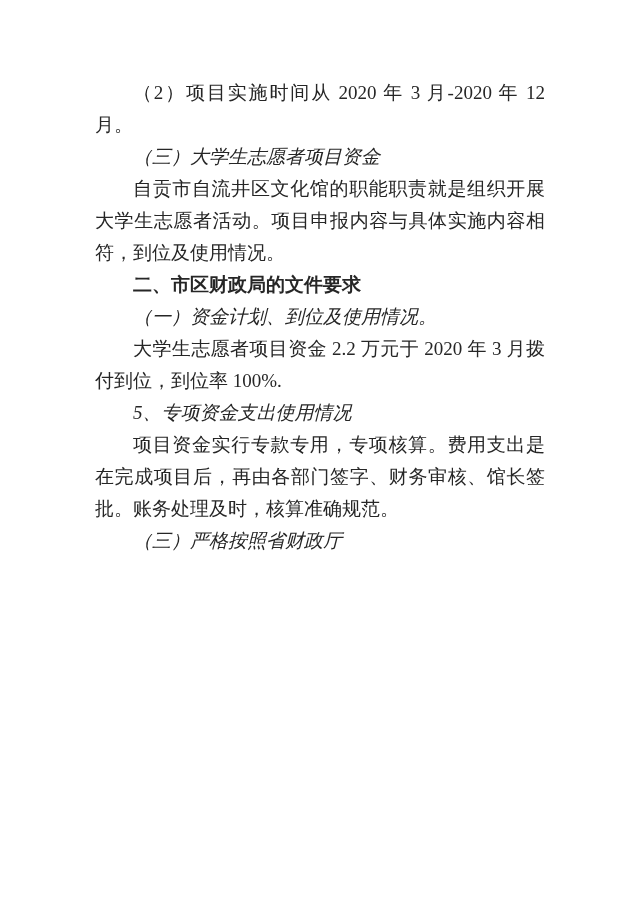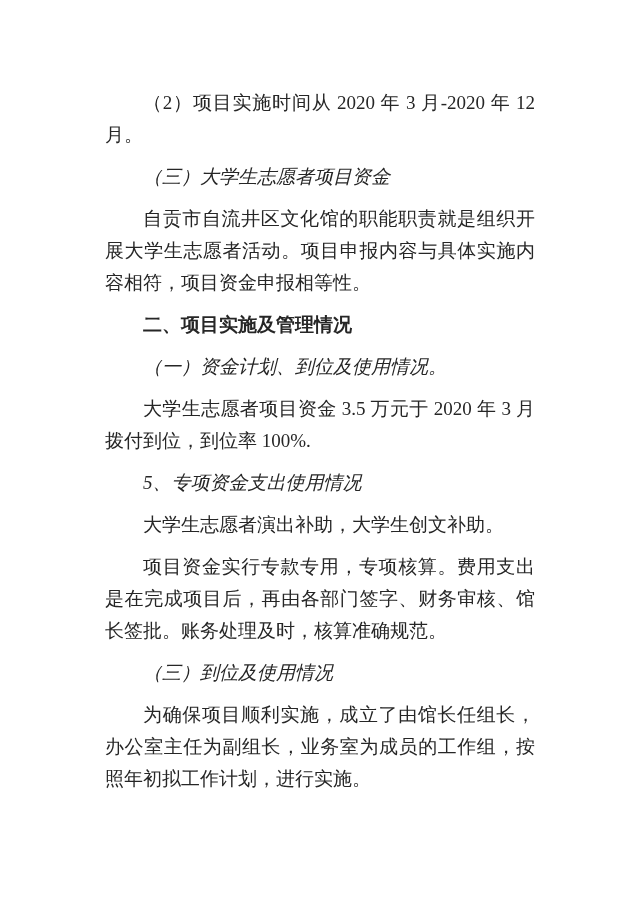--- a/index.html
+++ b/index.html
@@ -19,21 +19,21 @@
     left: 95px;
     width: 450px;
     color: #262626;
     font-family: "Liberation Serif", "DejaVu Serif", serif;
     font-size: 19px;
     line-height: 32px;
     text-align: justify;
     text-justify: inter-character;
   }
   .doc-page p {
-    margin: 10px;
+    margin: 0;
     padding: 0;
     text-indent: 2em;
     font-family: Liberation Serif, serif;
   }
   
   .style-body {
     font-style: normal;
     font-weight: normal;
   }
   
@@ -47,22 +47,20 @@
     font-weight: bold;
     font-style: normal;
   }
 </style>
 </head>
 <body>
 
 <div class="doc-page">
   <p class="style-body">（2）项目实施时间从 2020 年 3 月-2020 年 12 月。</p>
   <p class="style-kaiti">（三）大学生志愿者项目资金</p>
-  <p class="style-body">自贡市自流井区文化馆的职能职责就是组织开展大学生志愿者活动。项目申报内容与具体实施内容相符，项目资金申报相等性。</p>
-  <p class="style-hei">二、项目实施及管理情况</p>
+  <p class="style-body">自贡市自流井区文化馆的职能职责就是组织开展大学生志愿者活动。项目申报内容与具体实施内容相符，到位及使用情况。</p>
+  <p class="style-hei">二、市区财政局的文件要求</p>
   <p class="style-kaiti">（一）资金计划、到位及使用情况。</p>
-  <p class="style-body">大学生志愿者项目资金 3.5 万元于 2020 年 3 月拨付到位，到位率 100%.</p>
+  <p class="style-body">大学生志愿者项目资金 2.2 万元于 2020 年 3 月拨付到位，到位率 100%.</p>
   <p class="style-kaiti">5、专项资金支出使用情况</p>
-  <p class="style-body">大学生志愿者演出补助，大学生创文补助。</p>
   <p class="style-body">项目资金实行专款专用，专项核算。费用支出是在完成项目后，再由各部门签字、财务审核、馆长签批。账务处理及时，核算准确规范。</p>
-  <p class="style-kaiti">（三）到位及使用情况</p>
-  <p class="style-body">为确保项目顺利实施，成立了由馆长任组长，办公室主任为副组长，业务室为成员的工作组，按照年初拟工作计划，进行实施。</p>
+  <p class="style-kaiti">（三）严格按照省财政厅</p>
 </div>
 
 </body></html>

